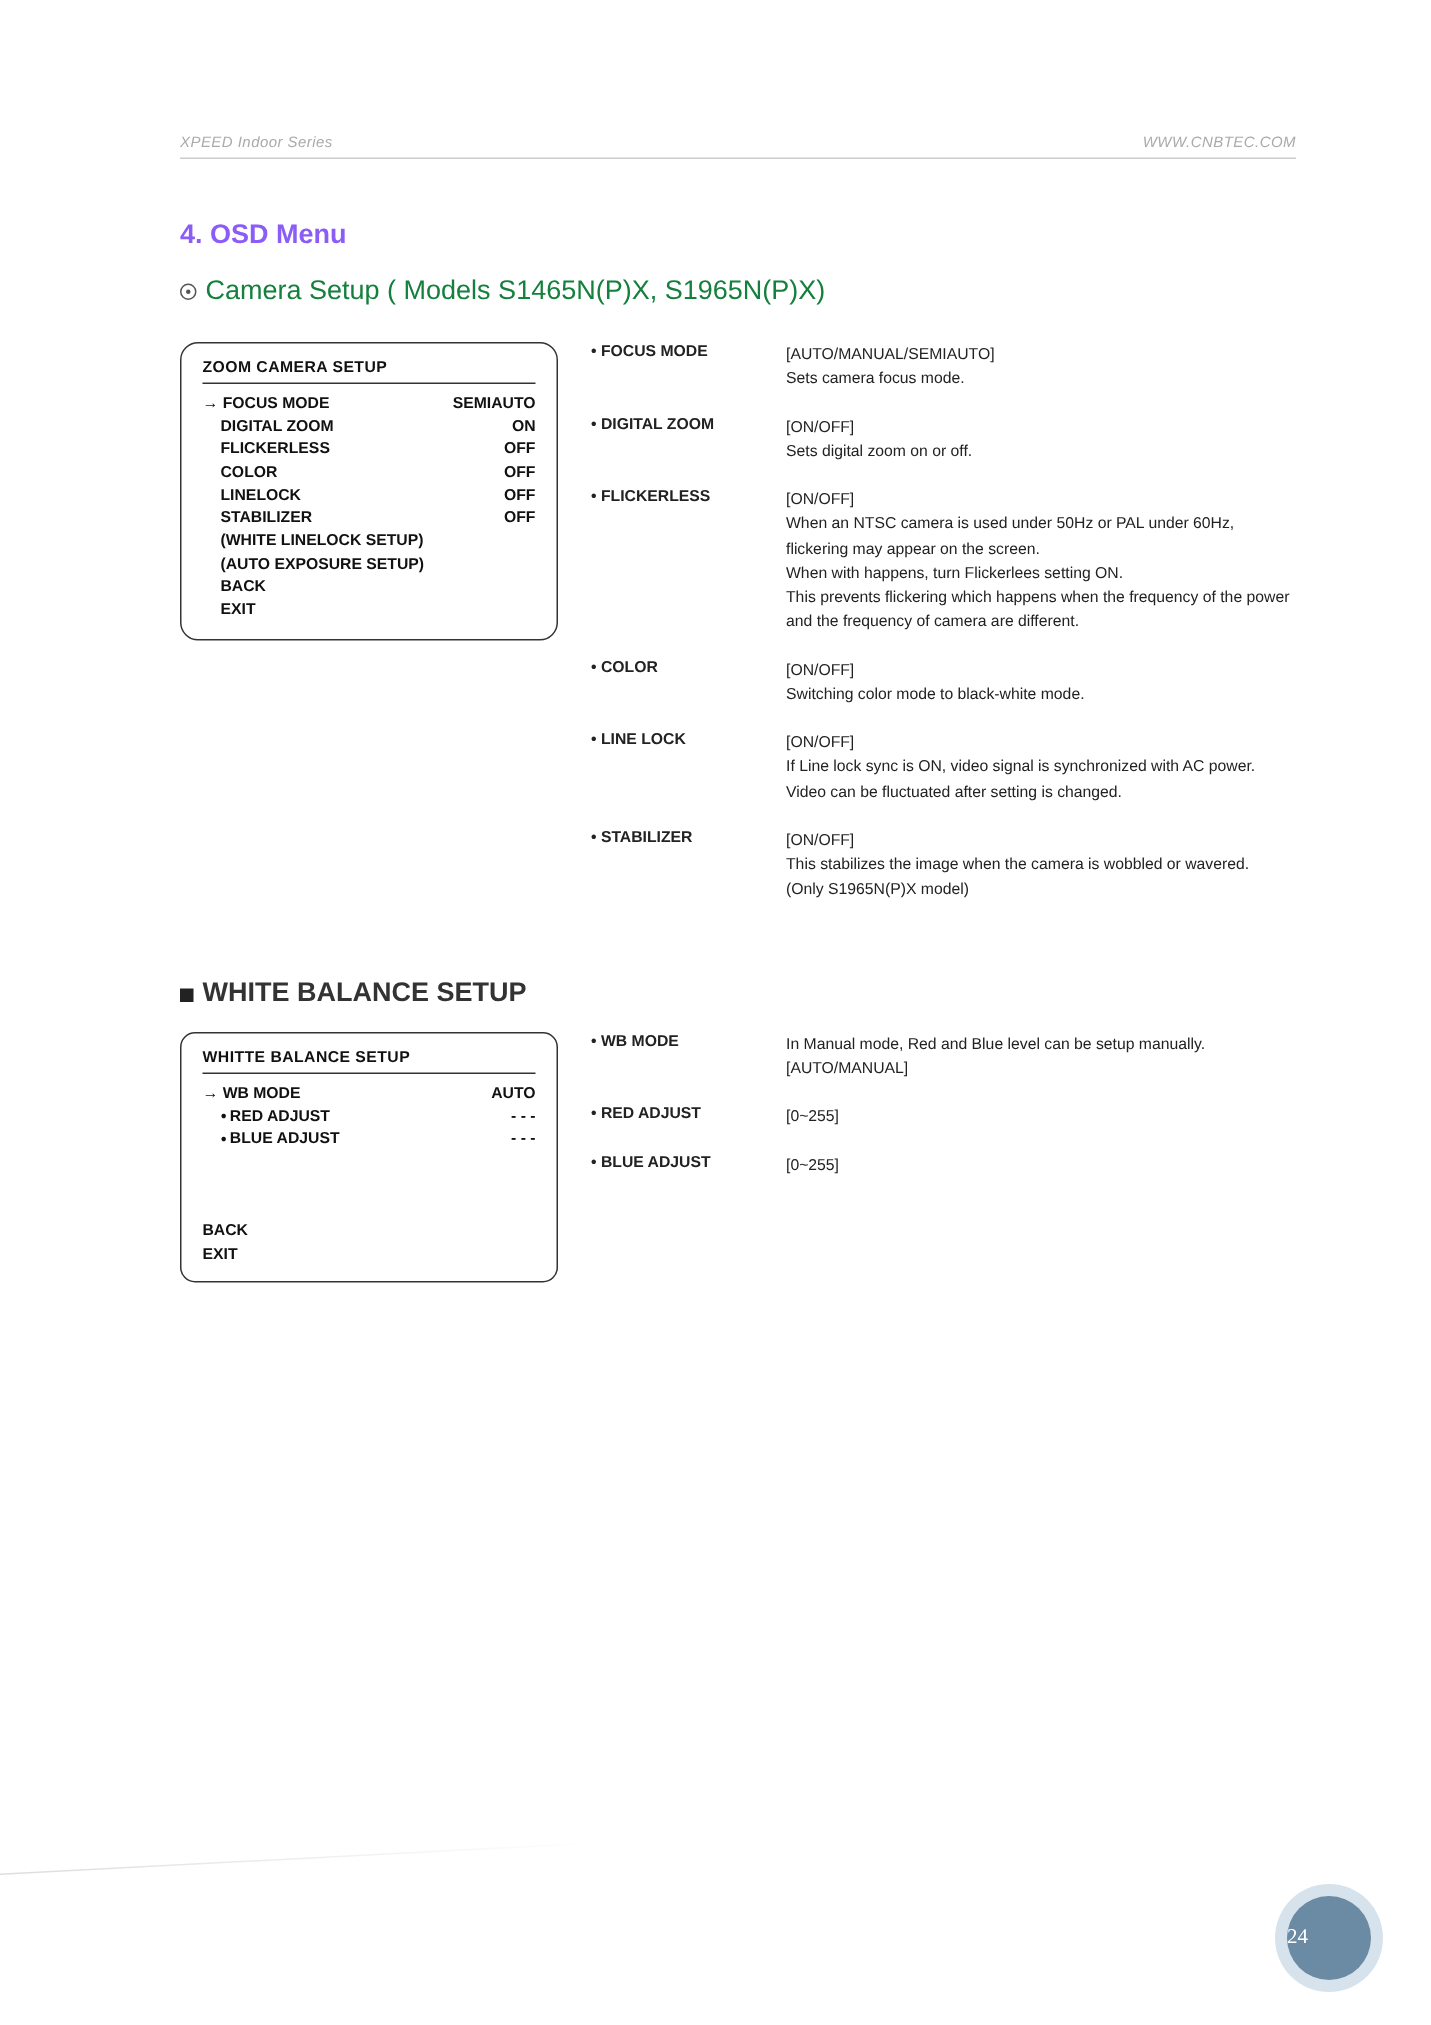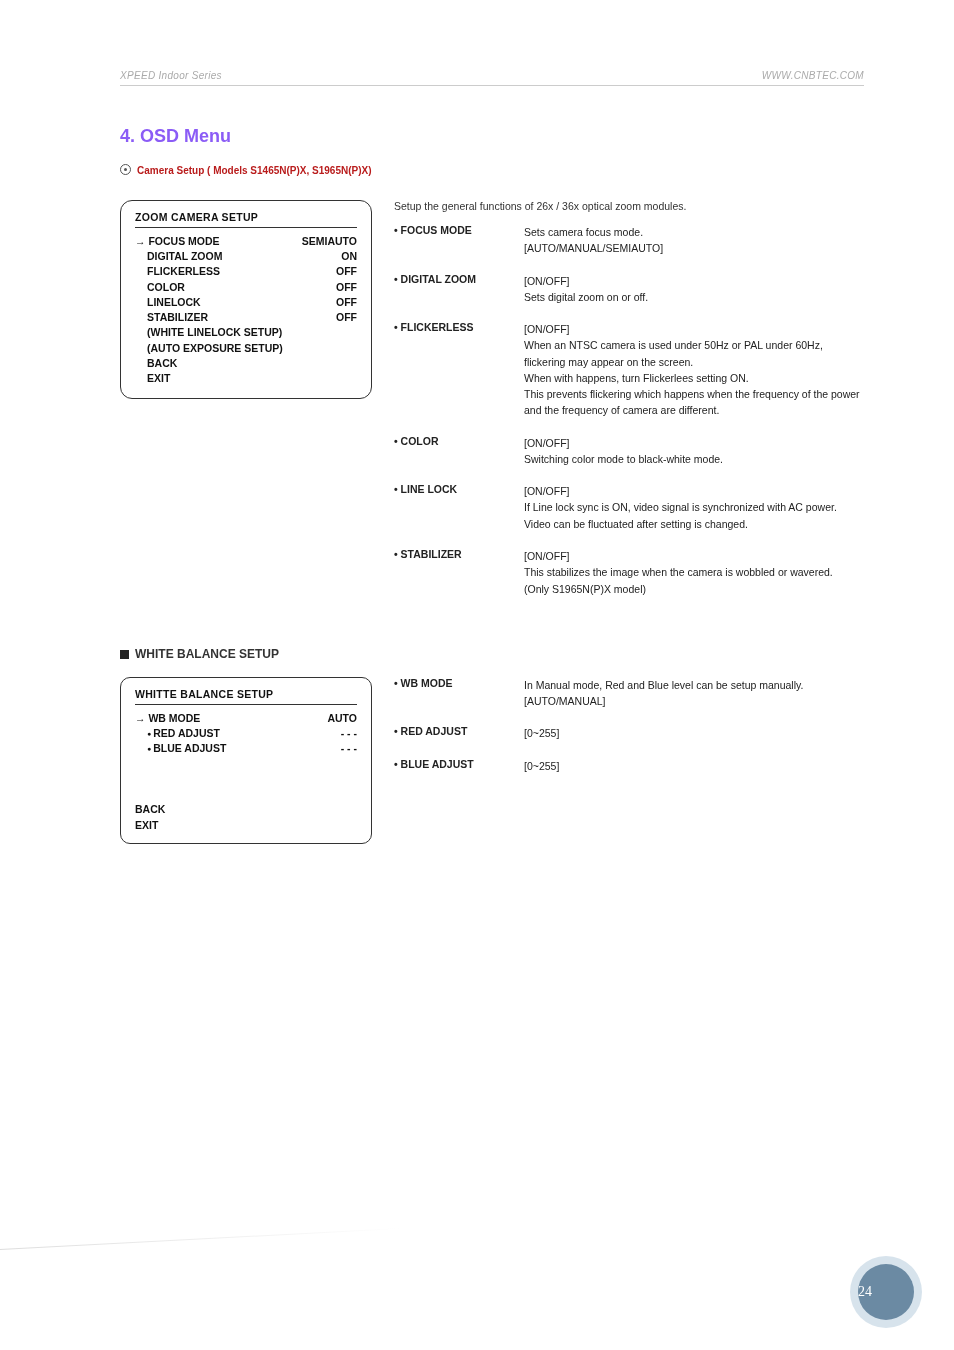--- a/index.html
+++ b/index.html
@@ -7,21 +7,21 @@
     padding: 0;
     font-family: Arial, Helvetica, sans-serif;
     background: #fff;
     color: #333;
     width: 954px;
     height: 1350px;
     position: relative;
     box-sizing: border-box;
   }
   .page {
-    padding: 70px 90px 0 120px;
+    padding: 90px 90px 0 120px;
     box-sizing: border-box;
   }
   .header-row {
     display: flex;
     justify-content: space-between;
     font-size: 10px;
     color: #aaa;
     font-style: italic;
     letter-spacing: 0.3px;
   }
@@ -30,23 +30,23 @@
     border-top: 1px solid #ccc;
     margin: 4px 0 0 0;
   }
   h1.section {
     font-size: 18px;
     font-weight: bold;
     color: #8b5cf6;
     margin: 40px 0 16px 0;
   }
   .sub {
-    font-size: 10px;
-    font-weight: bold;
-    color: #b91c1c;
+    font-size: 18px;
+    font-weight: normal;
+    color: #15803d;
     margin: 0 0 24px 0;
   }
   .bullet-circle {
     display: inline-block;
     width: 9px; height: 9px;
     border: 1px solid #555;
     border-radius: 50%;
     position: relative;
     top: 1px;
     margin-right: 6px;
@@ -116,21 +116,21 @@
   }
   .item .label::before {
     content: "• ";
   }
   .item .val {
     flex: 1;
     font-size: 10.5px;
     line-height: 1.55;
   }
   .wb-head {
-    font-size: 12px;
+    font-size: 18px;
     font-weight: bold;
     margin: 34px 0 16px 0;
   }
   .wb-head .sq {
     display: inline-block;
     width: 9px; height: 9px;
     background: #222;
     margin-right: 6px;
     position: relative;
     top: 1px;
@@ -231,27 +231,26 @@
             <span class="k">BACK</span>
             <span></span>
           </div>
           <div class="osd-row">
             <span class="k">EXIT</span>
             <span></span>
           </div>
         </div>
     </div>
     <div class="right">
-      <div class="intro">Setup the general functions of 26x / 36x optical zoom modules.</div>
       <div id="items">
           <div class="item">
             <div class="label">FOCUS MODE</div>
             <div class="val">
+              <div>[AUTO/MANUAL/SEMIAUTO]</div>
               <div>Sets camera focus mode.</div>
-              <div>[AUTO/MANUAL/SEMIAUTO]</div>
             </div>
           </div>
           <div class="item">
             <div class="label">DIGITAL ZOOM</div>
             <div class="val">
               <div>[ON/OFF]</div>
               <div>Sets digital zoom on or off.</div>
             </div>
           </div>
           <div class="item">

